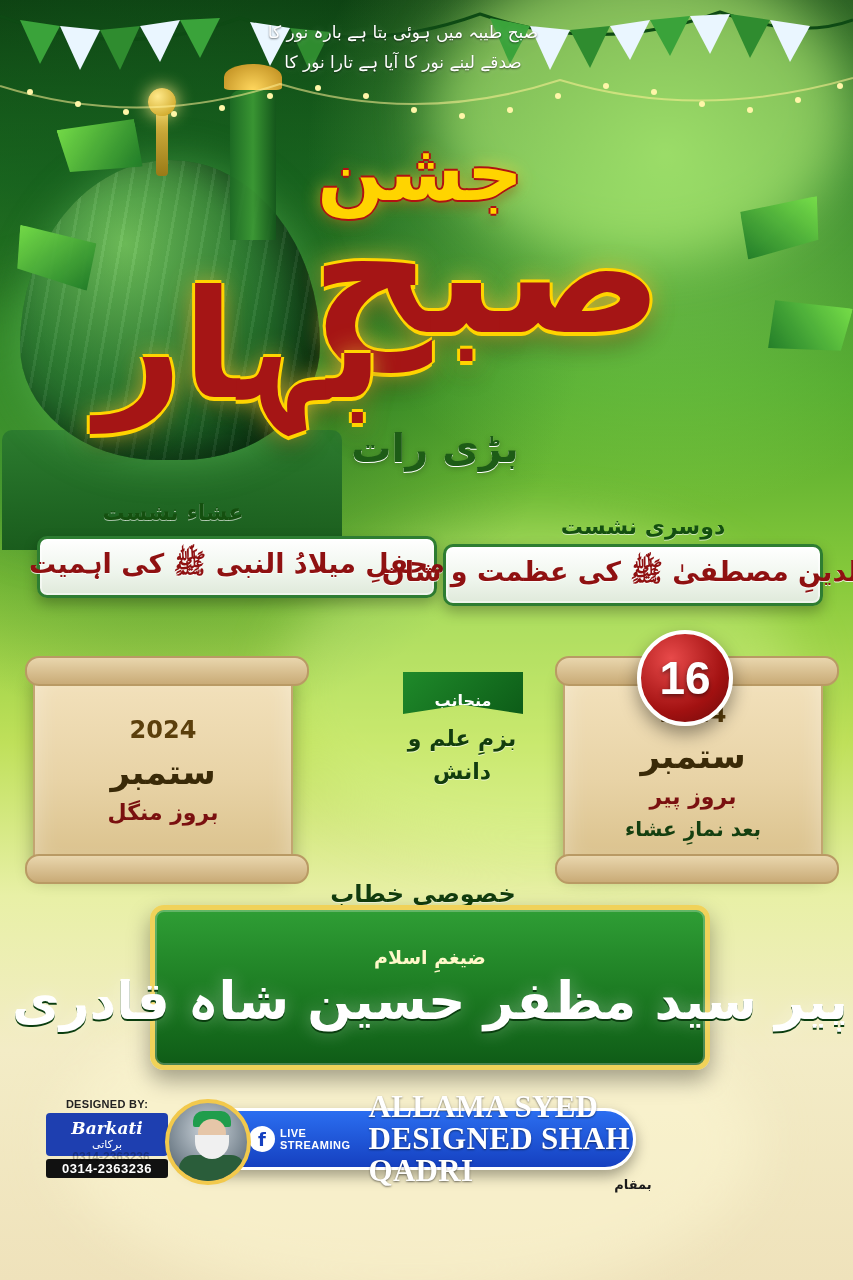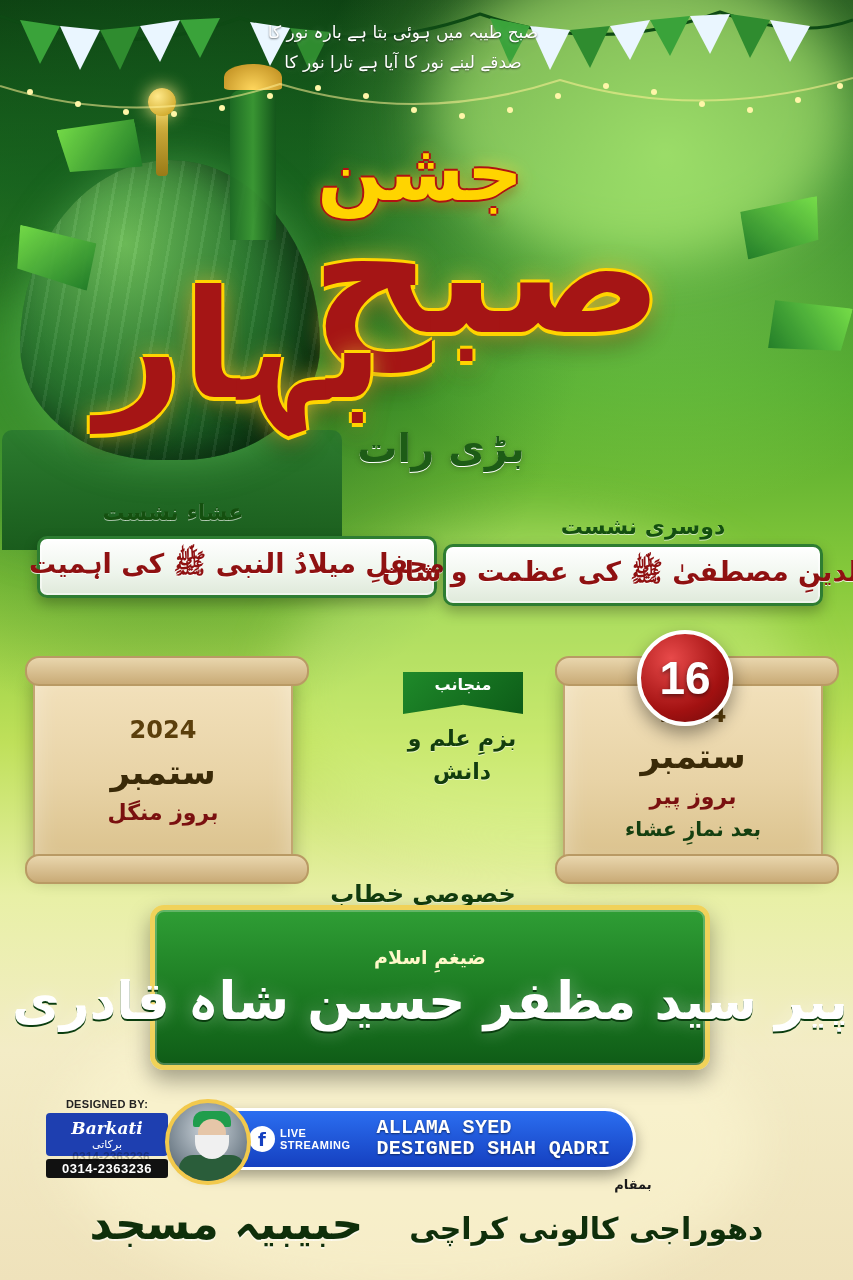--- a/index.html
+++ b/index.html
@@ -100,21 +100,21 @@
   }
   .bahaar {
     position:absolute; right:470px; top:150px;
     direction:rtl; font-size:150px; line-height:1; font-weight:bold;
     color:#a51515; font-family:"DejaVu Sans", sans-serif;
     text-shadow:
       -3px 0 0 #ffd400, 3px 0 0 #ffd400, 0 -3px 0 #ffd400, 0 4px 0 #ffd400,
       0 0 26px rgba(255,210,60,.8), 0 12px 24px rgba(0,0,0,.45);
   }
   .bari-raat {
-    position:absolute; right:282px; top:425px; width:260px;
+    position:absolute; right:288px; top:425px; width:260px;
     text-align:center; direction:rtl;
     font-size:40px; font-weight:bold; color:#1d5c16;
     font-family:"DejaVu Sans", sans-serif;
     text-shadow: 0 1px 0 #ffffff, 0 2px 6px rgba(0,0,0,.25);
   }
 
   
   .sessions { position:absolute; left:0; top:500px; width:853px; height:130px; }
   .sess-label {
     position:absolute; direction:rtl; text-align:center;
@@ -180,21 +180,21 @@
   }
   .badge-16 { right:120px; top:0; }
   .badge-17 { right:645px; top:14px; }
 
   .mid-flag {
     position:absolute; right:330px; top:42px; width:120px; height:42px;
     background: linear-gradient(135deg,#1f8a2a,#0d5c18);
     clip-path: polygon(0 0, 100% 0, 100% 100%, 50% 78%, 0 100%);
     display:flex; align-items:flex-start; justify-content:center;
     color:#fff; font-size:16px; font-weight:bold; direction:rtl;
-    font-family:"DejaVu Sans", sans-serif; padding-top:3px;
+    font-family:"DejaVu Sans", sans-serif; padding-top:19px;
   }
   .mid-text {
     position:absolute; right:316px; top:92px; width:150px; direction:rtl;
     text-align:center; font-size:22px; font-weight:bold; color:#123d0d;
     font-family:"DejaVu Sans", sans-serif; line-height:1.5;
     text-shadow:0 1px 0 rgba(255,255,255,.6);
   }
 
   
   .khitab {
@@ -258,22 +258,22 @@
     background:#2a5d3a; }
   .fb-badge {
     display:flex; align-items:center; gap:5px; margin-right:10px;
   }
   .fb-circle {
     width:26px; height:26px; border-radius:50%; background:#ffffff; color:#1540c0;
     font-weight:bold; font-size:18px; display:flex; align-items:center; justify-content:center;
     font-family:"DejaVu Sans", sans-serif;
   }
   .fb-live { color:#ffffff; font-size:11px; font-weight:bold; letter-spacing:.5px; }
-  .live-names { color:#fff; font-weight:bold; font-size:20px; line-height:1.04; letter-spacing:.3px;
-    font-family:Liberation Mono, monospace; text-shadow:0 1px 2px rgba(0,0,0,.5); margin-left:16px;}
+  .live-names { color:#fff; font-weight:bold; font-size:31px; line-height:1.04; letter-spacing:.3px;
+    font-family:Liberation Serif, serif; text-shadow:0 1px 2px rgba(0,0,0,.5); margin-left:8px;}
 
   
   .venue-crest {
     position:absolute; right:190px; top:1178px; width:60px; text-align:center;
     direction:rtl; color:#1a1a1a; font-size:13px; font-weight:bold;
     font-family:"DejaVu Sans", sans-serif; line-height:1.1;
   }
   .venue {
     position:absolute; left:0; top:1198px; width:853px; text-align:center; direction:rtl;
     font-size:44px; font-weight:bold; color:#0f2f0a;
@@ -433,18 +433,13 @@
         <div class="fb-live">STREAMING</div>
       </div>
     </div>
     <div class="live-names">
       <div>ALLAMA SYED</div>
       <div>DESIGNED SHAH QADRI</div>
     </div>
   </div>
 
   <div class="venue-crest">بمقام</div>
-  <div class="venue">
-    <span class="small">دھوراجی کالونی کراچی</span>
-    &nbsp;
-    <span>حبیبیہ مسجد</span>
-  </div>
 </div>
 
 </body></html>

